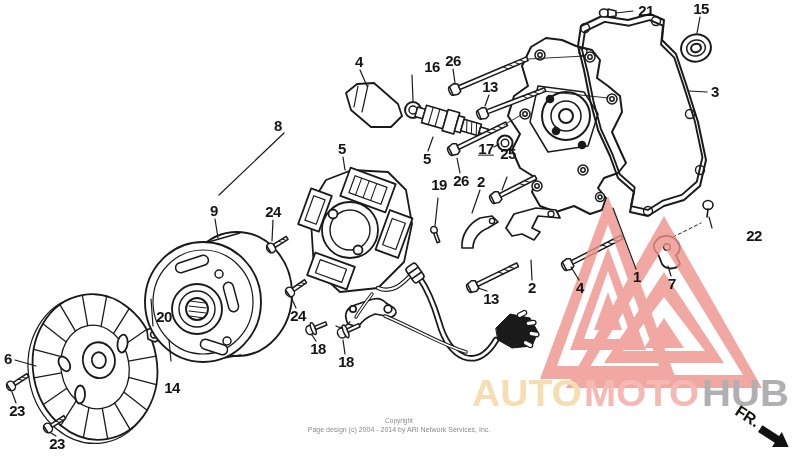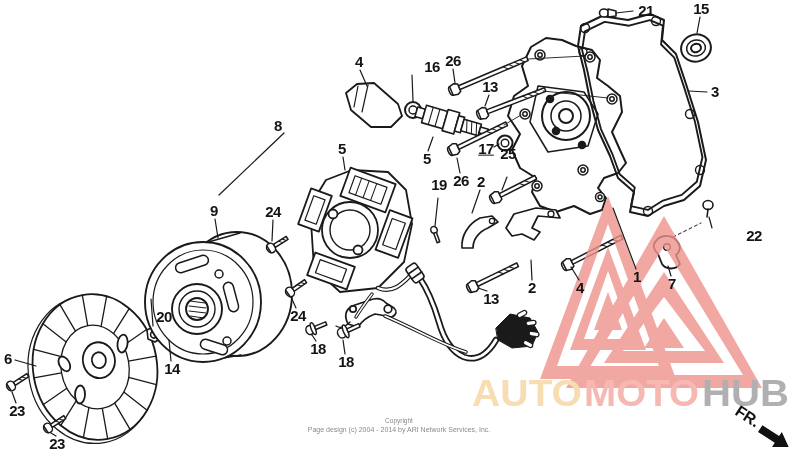--- a/index.html
+++ b/index.html
@@ -386,21 +386,21 @@
       <span class="callout" style="left: 342px; top: 149px;">5</span>
       <span class="callout" style="left: 427px; top: 159px;">5</span>
       <span class="callout" style="left: 486px; top: 149px; text-decoration: underline;">17</span>
       <span class="callout" style="left: 461px; top: 181px;">26</span>
       <span class="callout" style="left: 481px; top: 182px;">2</span>
       <span class="callout" style="left: 508px; top: 154px;">25</span>
       <span class="callout" style="left: 439px; top: 185px;">19</span>
       <span class="callout" style="left: 214px; top: 211px;">9</span>
       <span class="callout" style="left: 273px; top: 212px;">24</span>
       <span class="callout" style="left: 164px; top: 291px; margin-top: 26px;">20</span>
-      <span class="callout" style="left: 172px; top: 369px;">14</span>
+      <span class="callout" style="left: 172px; top: 388px;">14</span>
       <span class="callout" style="left: 8px; top: 359px;">6</span>
       <span class="callout" style="left: 17px; top: 411px;">23</span>
       <span class="callout" style="left: 57px; top: 444px;">23</span>
       <span class="callout" style="left: 298px; top: 316px;">24</span>
       <span class="callout" style="left: 318px; top: 349px;">18</span>
       <span class="callout" style="left: 346px; top: 362px;">18</span>
       <span class="callout" style="left: 491px; top: 299px;">13</span>
       <span class="callout" style="left: 532px; top: 288px;">2</span>
       <span class="callout" style="left: 580px; top: 288px;">4</span>
       <span class="callout" style="left: 637px; top: 277px;">1</span>

